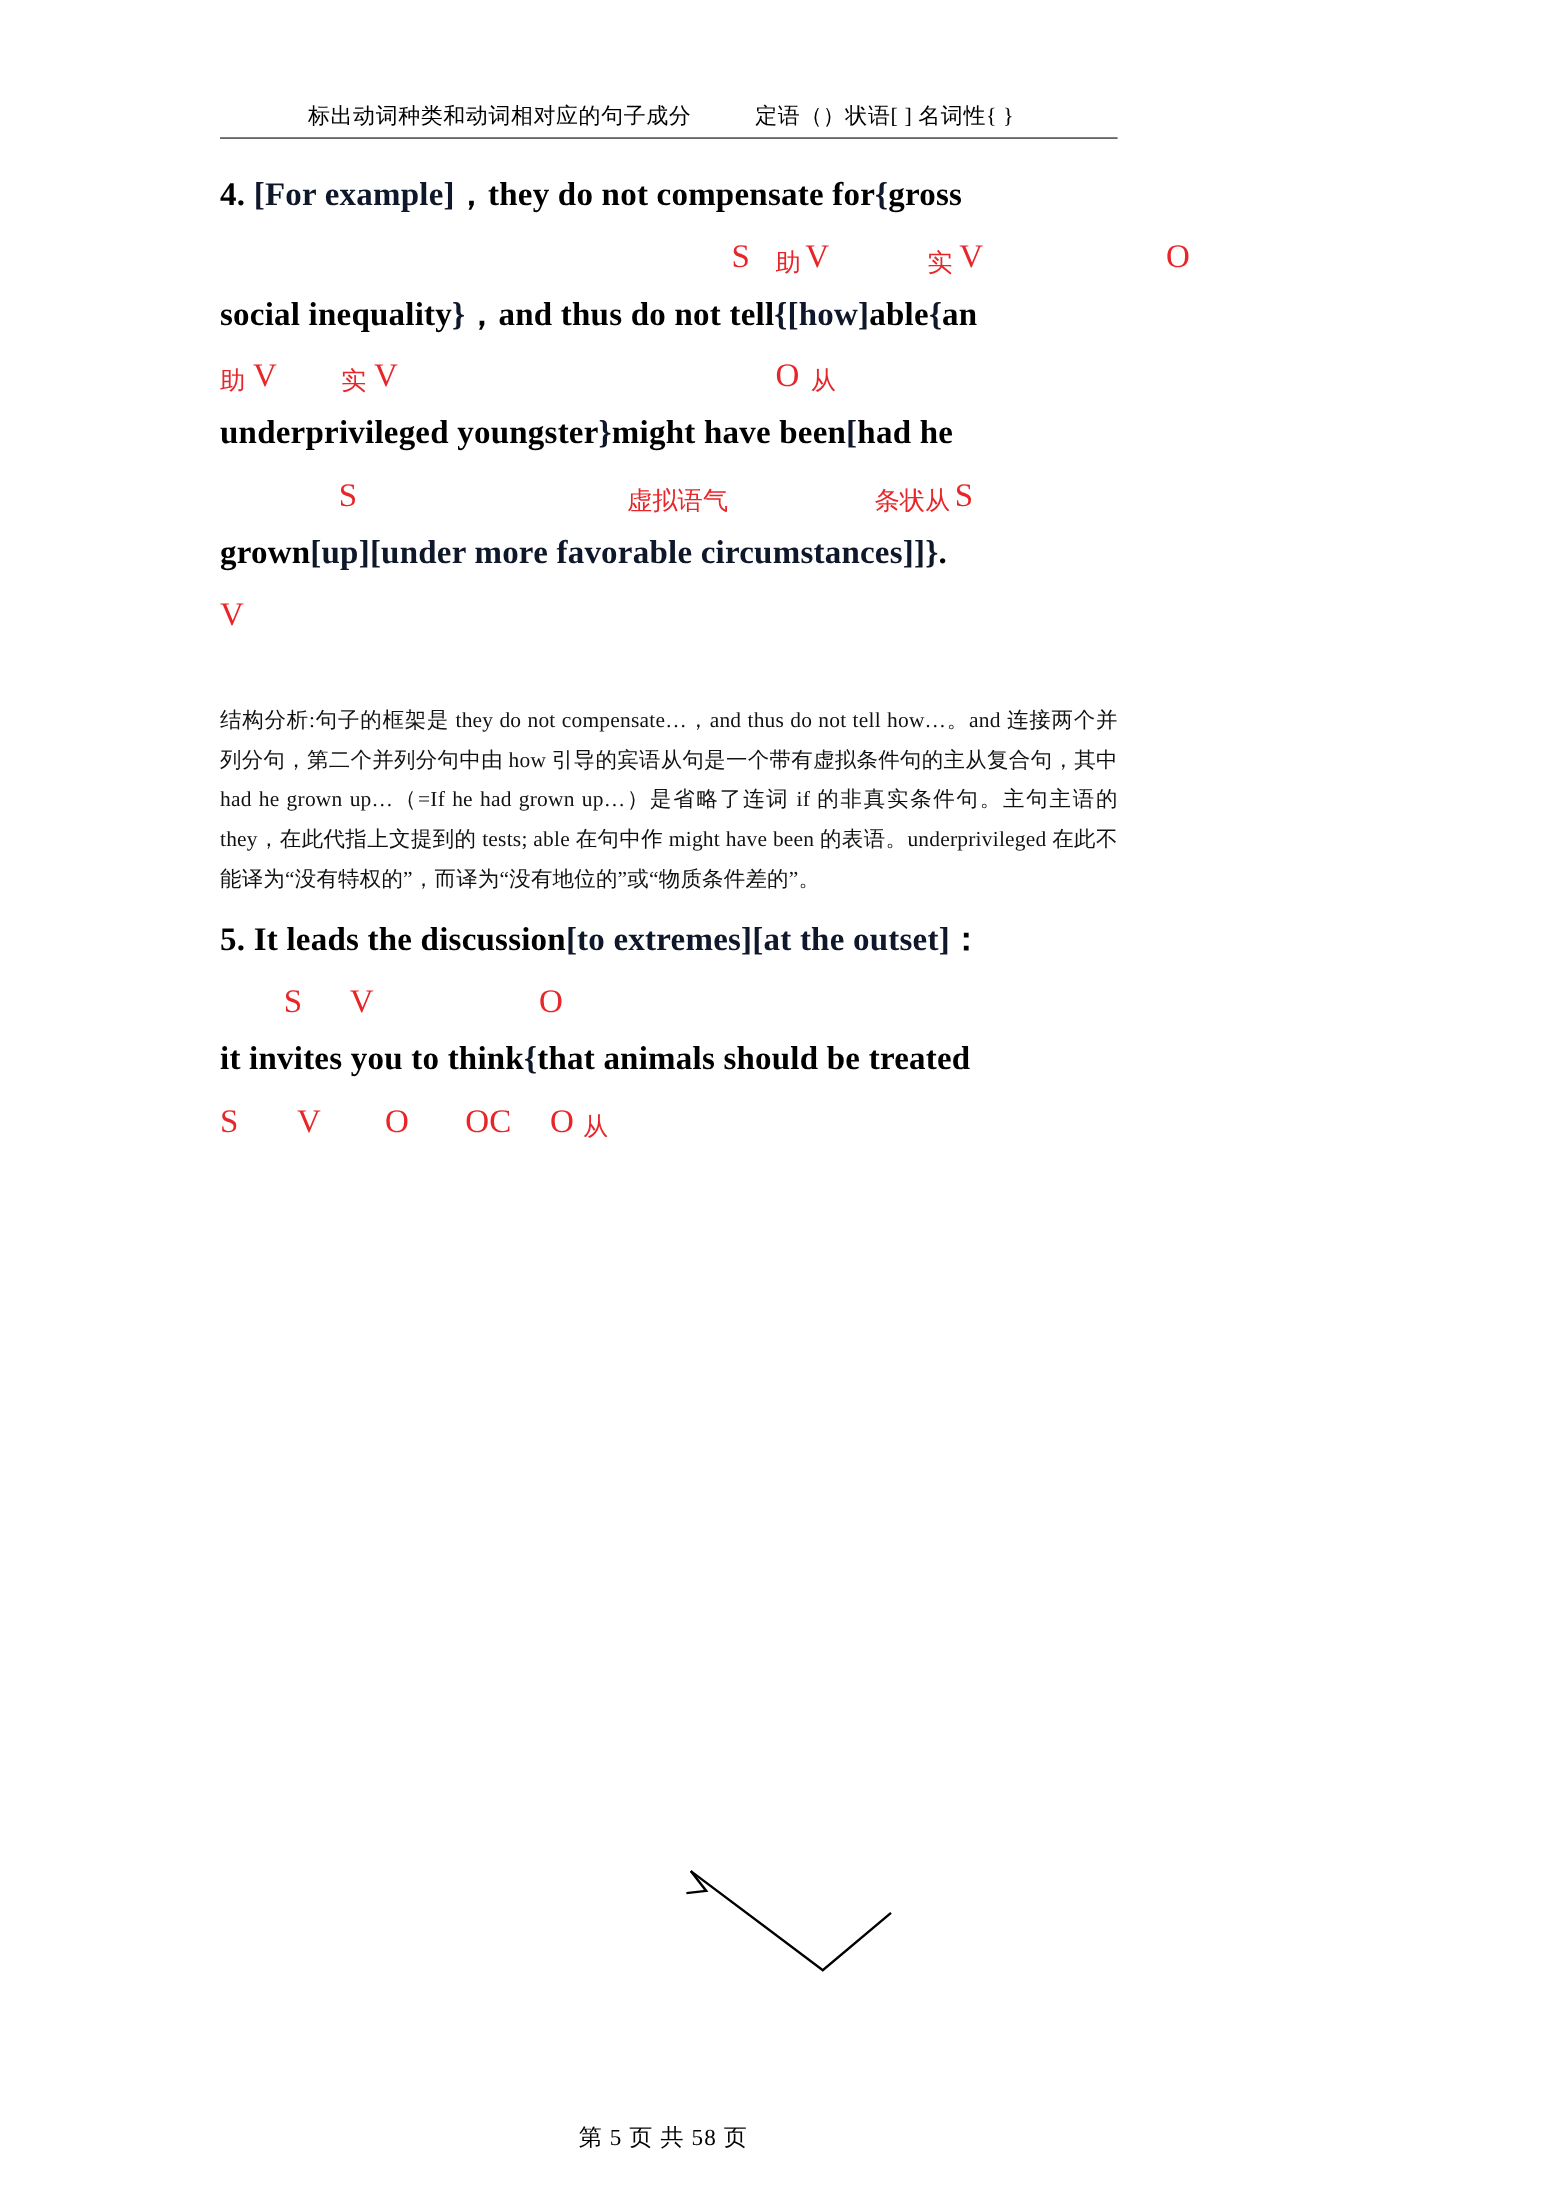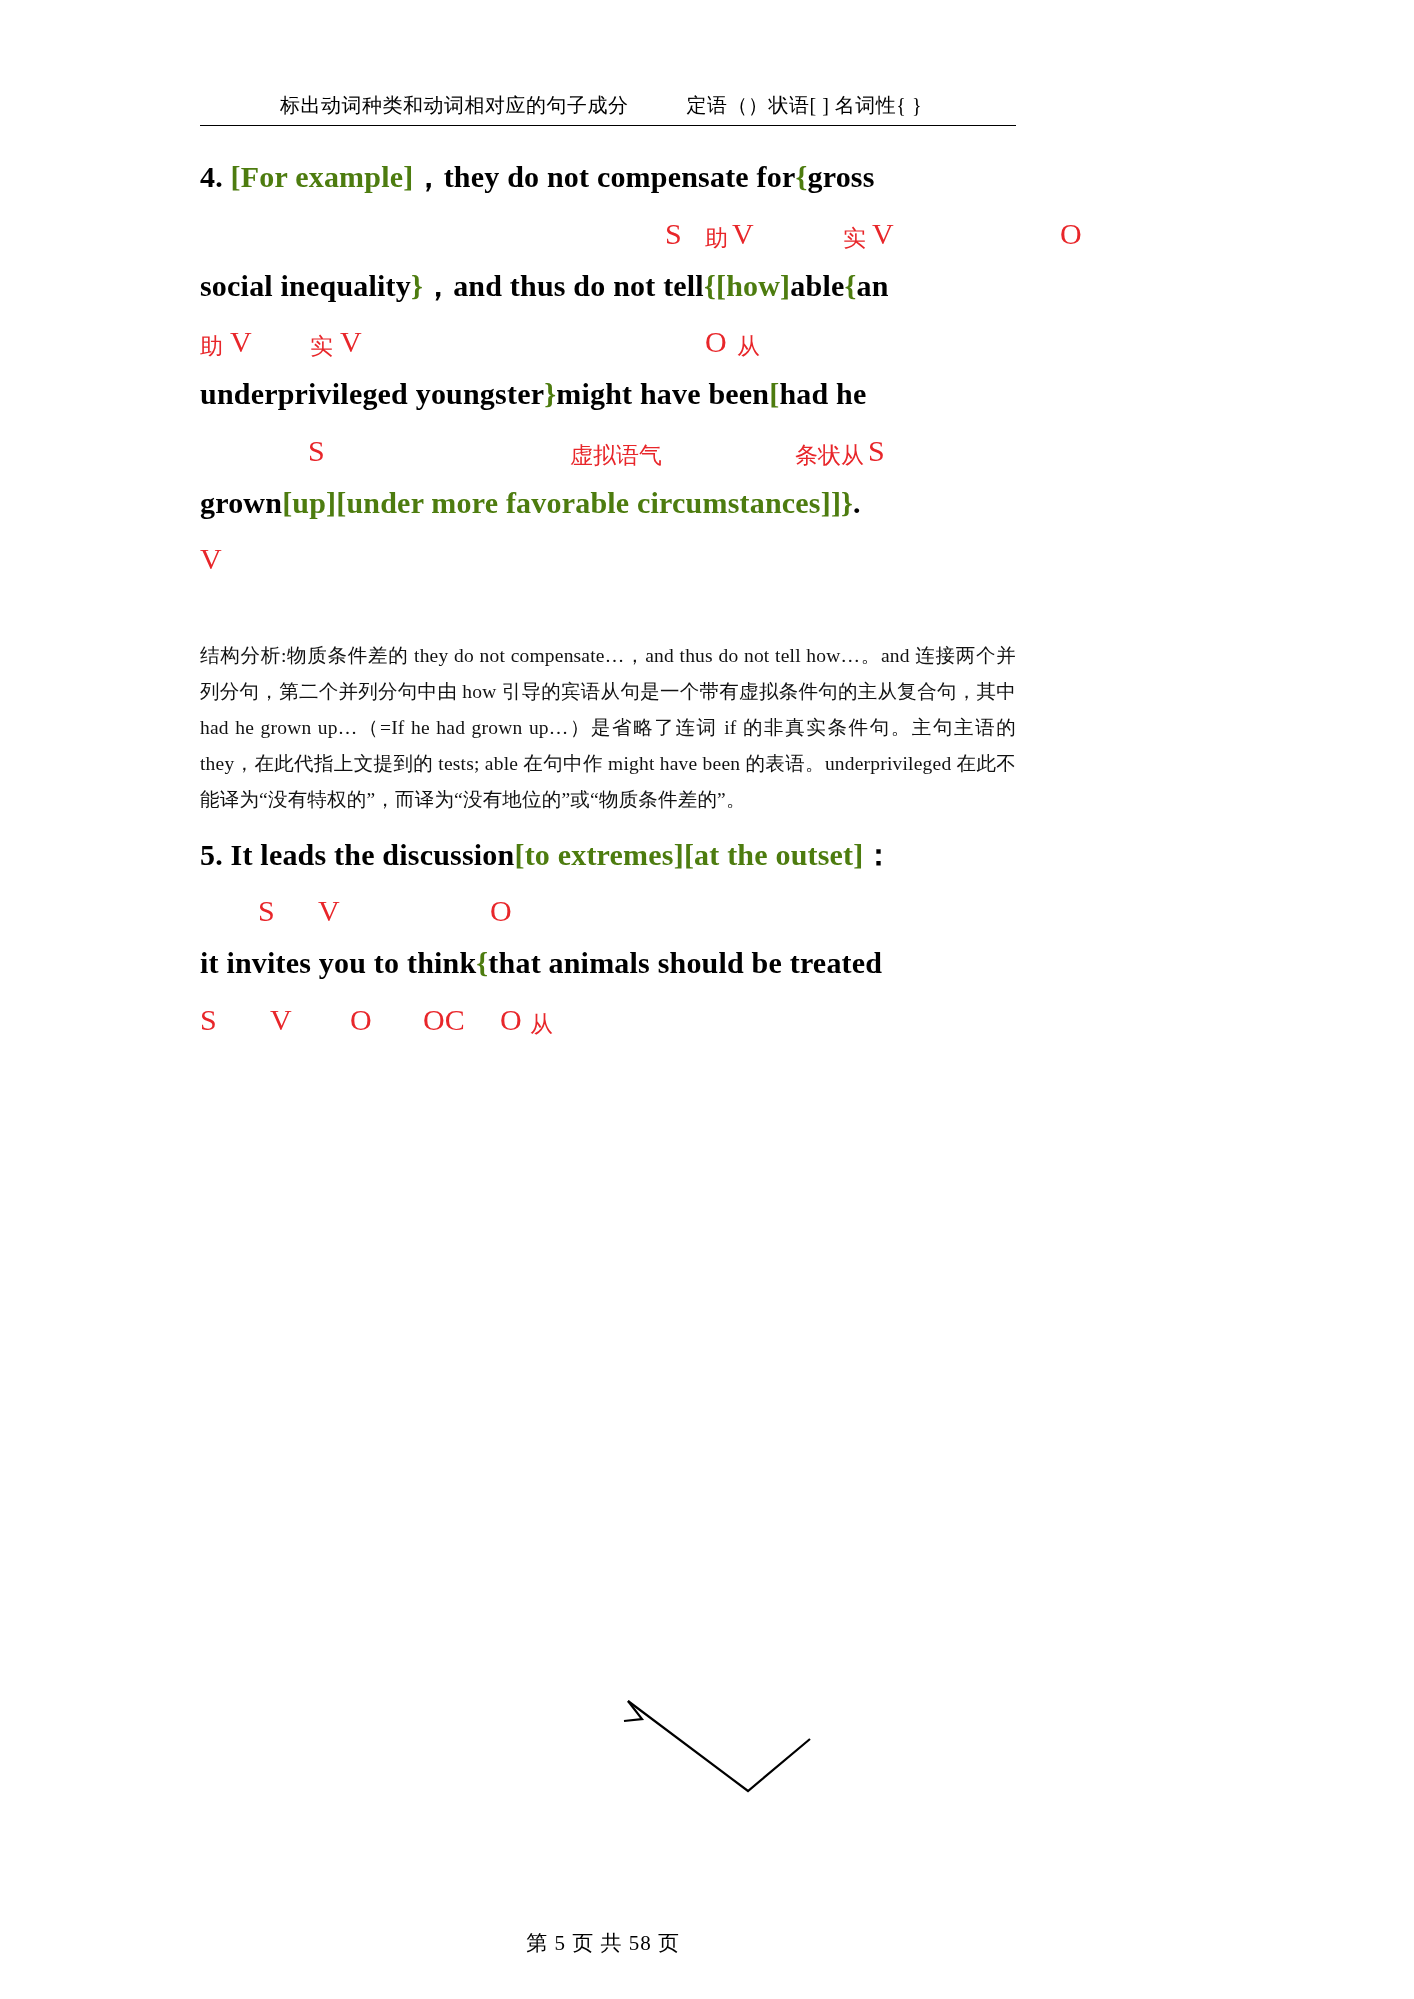--- a/index.html
+++ b/index.html
@@ -56,21 +56,21 @@
     font-weight: bold;
     line-height: 1.15;
     margin: 0 0 0 0;
     white-space: pre-wrap;
     letter-spacing: 0.2px;
   }
   .num {
     font-weight: bold;
   }
   .red {
-    color: #4d7c0f;
+    color: #0f172a;
   }
   .label-line {
     position: relative;
     height: 74px;
     color: #e8262a;
     font-size: 30px;
     font-family: "Liberation Serif", serif;
   }
   .label-line span {
     position: absolute;
@@ -153,21 +153,21 @@
         <span class="cn" style="left:595px">条状从</span>
         <span style="left:668px">S</span>
       </div>
 
       <p class="sent-line"><span>grown</span><span class="red">[up][under more favorable circumstances]]</span><span class="red">}</span><span>.</span></p>
 
       <div class="label-line">
         <span style="left:0px">V</span>
       </div>
 
-      <p class="analysis">结构分析:物质条件差的 they do not compensate…，and thus do not tell how…。and 连接两个并列分句，第二个并列分句中由 how 引导的宾语从句是一个带有虚拟条件句的主从复合句，其中 had he grown up…（=If he had grown up…）是省略了连词 if 的非真实条件句。主句主语的 they，在此代指上文提到的 tests; able 在句中作 might have been 的表语。underprivileged 在此不能译为“没有特权的”，而译为“没有地位的”或“物质条件差的”。</p>
+      <p class="analysis">结构分析:句子的框架是 they do not compensate…，and thus do not tell how…。and 连接两个并列分句，第二个并列分句中由 how 引导的宾语从句是一个带有虚拟条件句的主从复合句，其中 had he grown up…（=If he had grown up…）是省略了连词 if 的非真实条件句。主句主语的 they，在此代指上文提到的 tests; able 在句中作 might have been 的表语。underprivileged 在此不能译为“没有特权的”，而译为“没有地位的”或“物质条件差的”。</p>
     </div>
 
     <div style="">
 
       <p class="sent-line"><span class="num">5. It leads the discussion</span><span class="red">[to extremes][at the outset]</span><span>：</span></p>
 
       <div class="label-line">
         <span style="left:58px">S</span>
         <span style="left:118px">V</span>
         <span style="left:290px">O</span>

